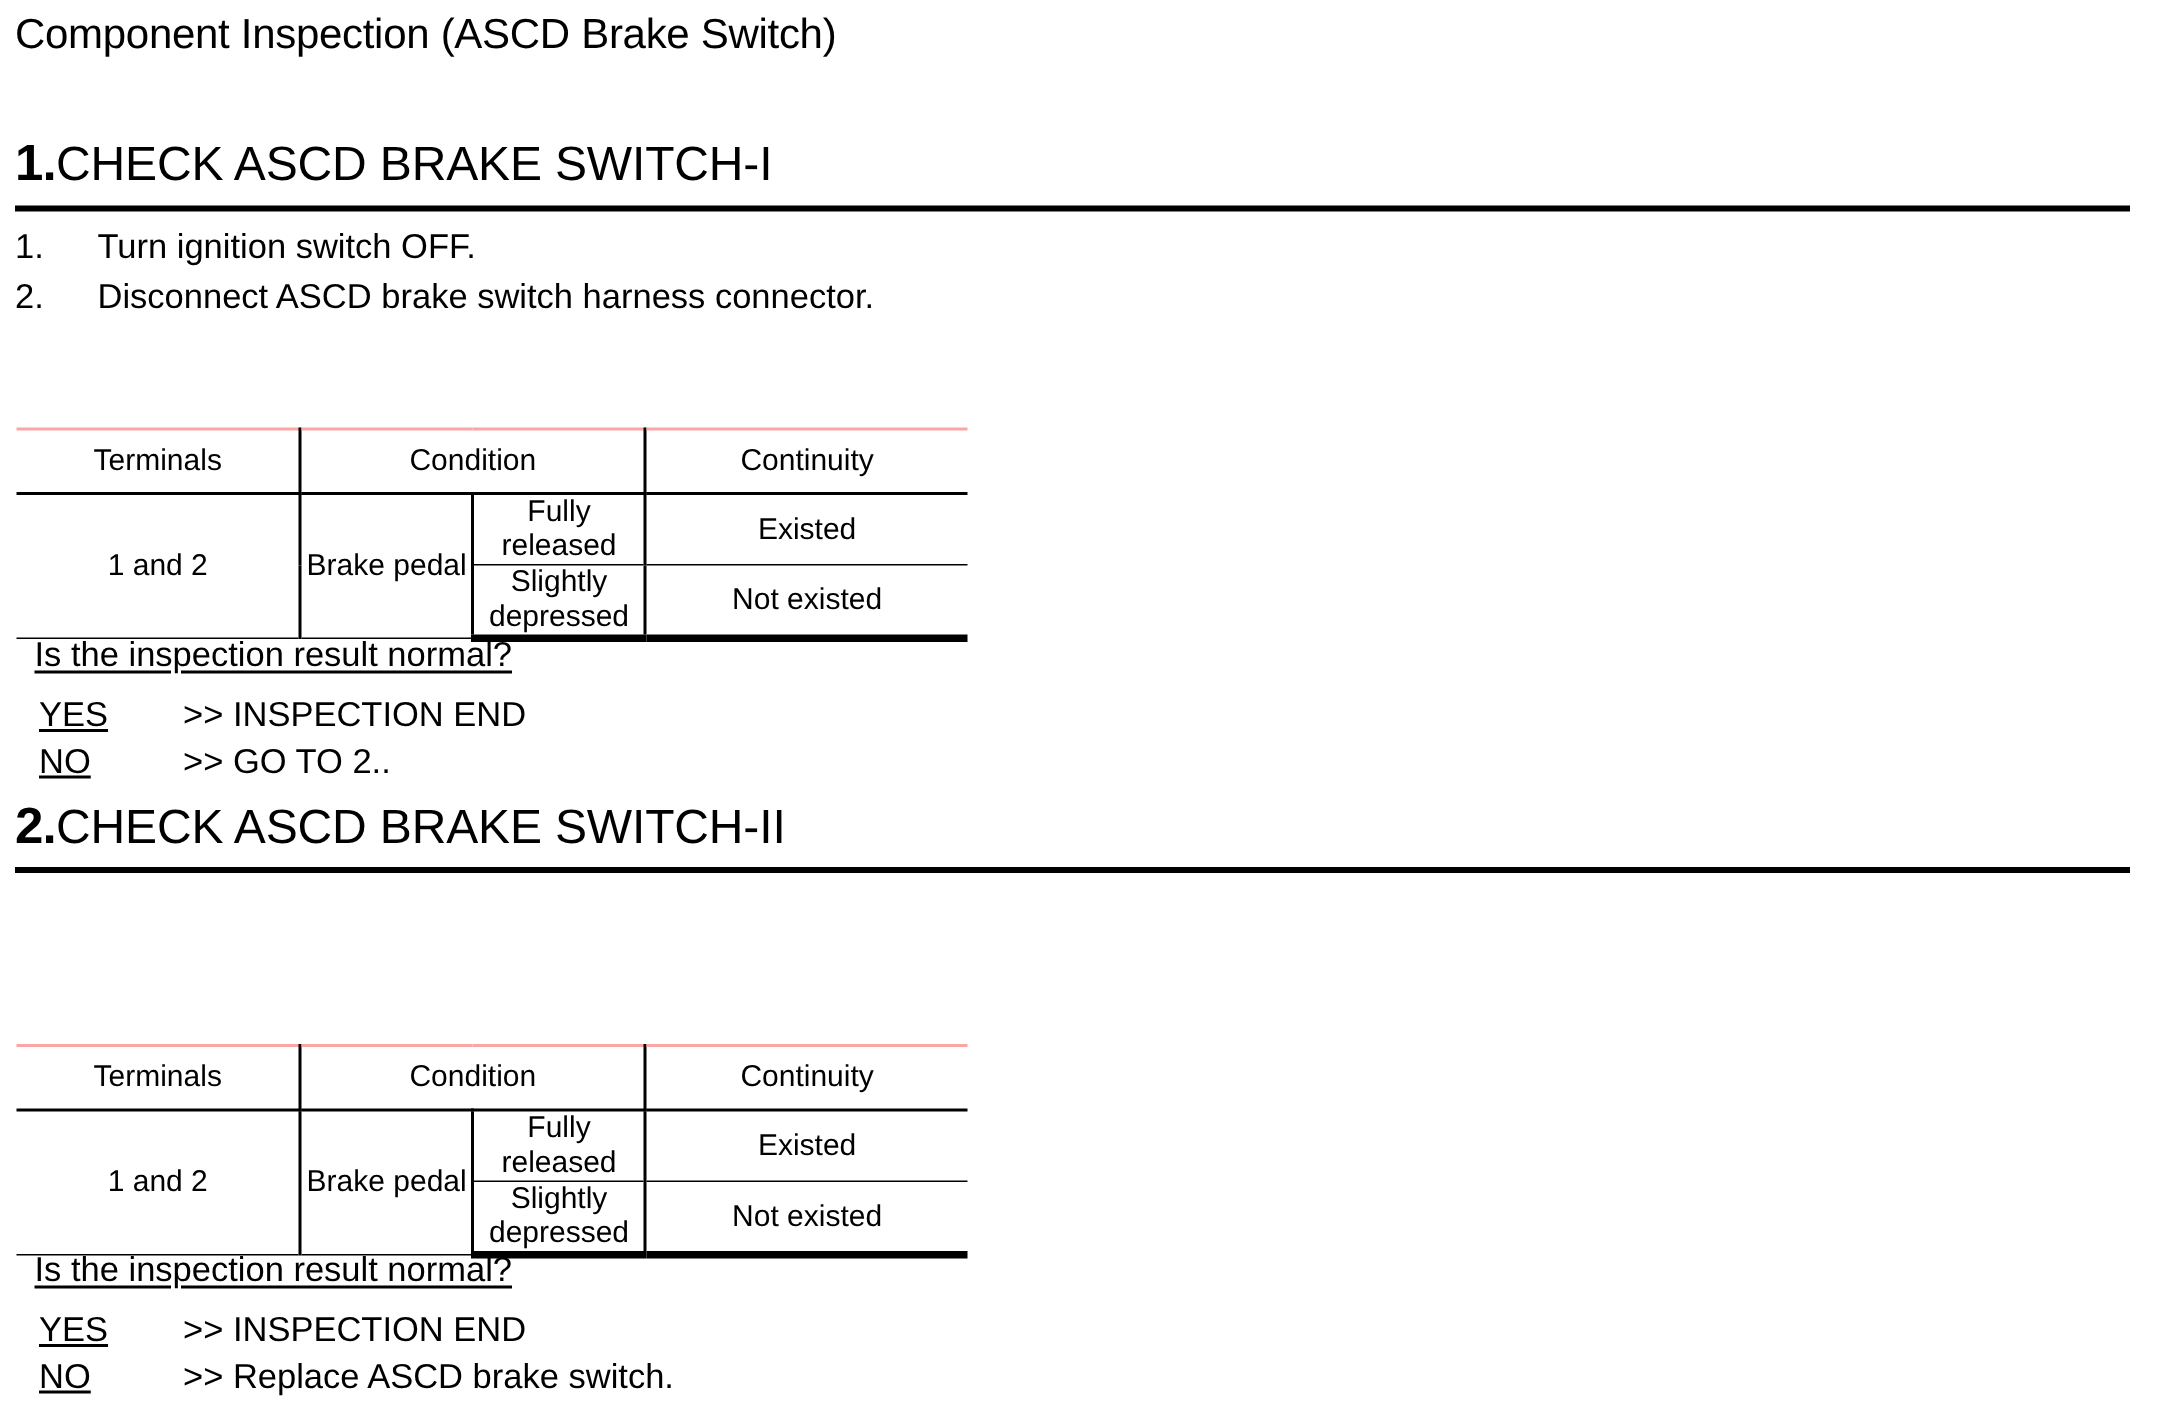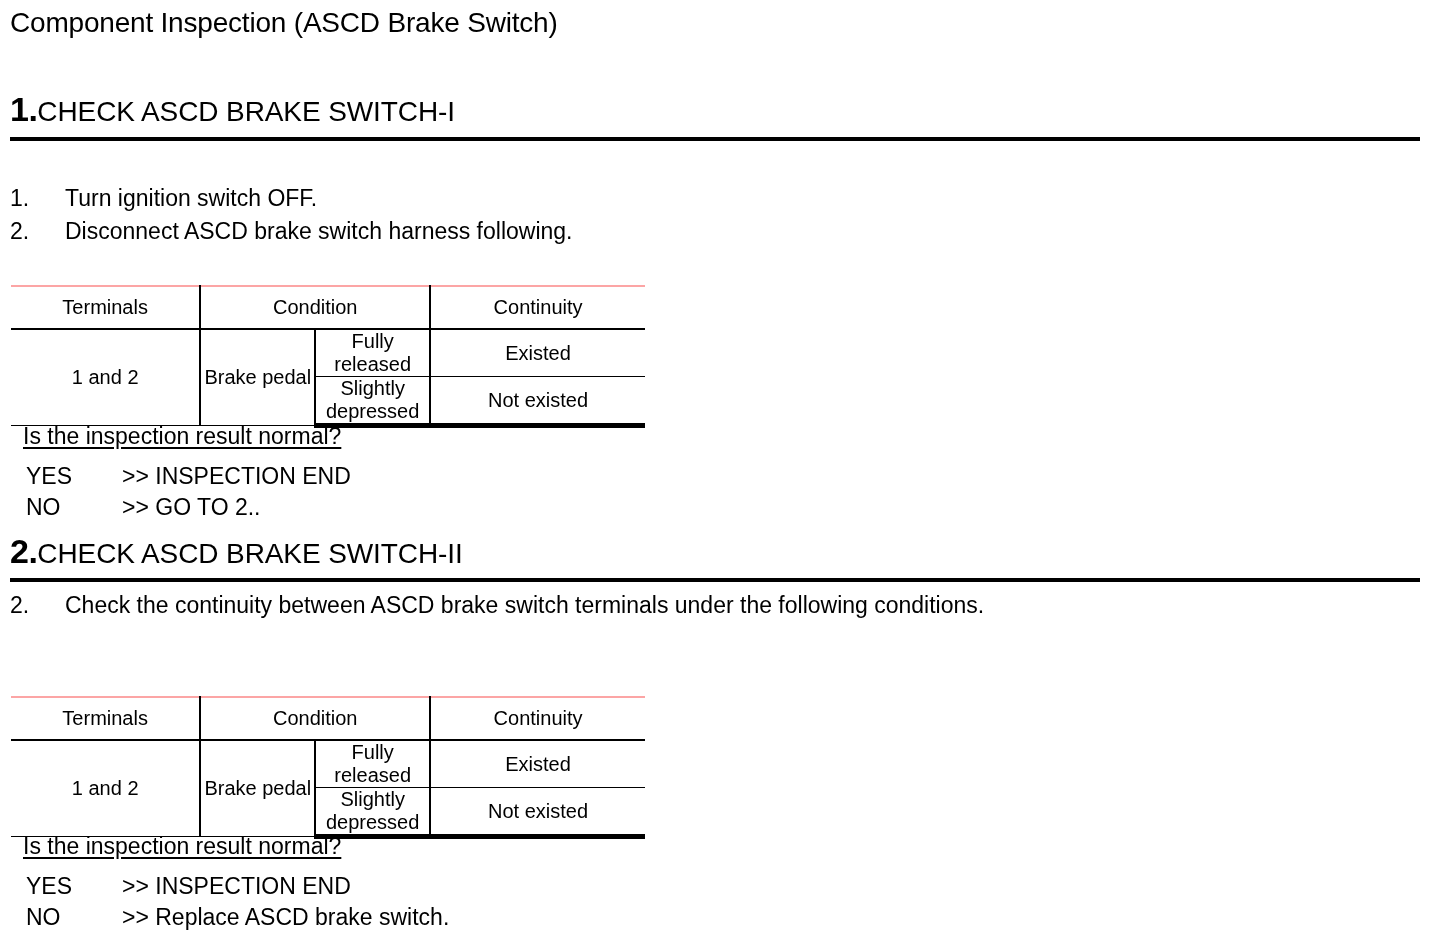--- a/index.html
+++ b/index.html
@@ -43,21 +43,21 @@
     white-space: nowrap;
     line-height: 1;
   }
   .step-num {
     font-size: 34px;
     font-weight: 700;
     vertical-align: baseline;
     letter-spacing: -0.5px;
   }
   .step-title {
-    font-size: 28px;
+    font-size: 32px;
     font-weight: 400;
     vertical-align: baseline;
     letter-spacing: -0.1px;
   }
 
   
   .hrule {
     position: absolute;
     left: 10px;
     width: 1410px;
@@ -144,45 +144,46 @@
   .answer-row {
     display: block;
     white-space: nowrap;
   }
   .answer-key {
     display: inline-block;
     width: 112px;
     padding-left: 16px;
     box-sizing: border-box;
     vertical-align: top;
+    text-decoration: underline;
   }
   .answer-val {
     display: inline-block;
     vertical-align: top;
   }
 </style>
 </head>
 <body>
 
 <div class="page">
 
   <div class="doc-title">Component Inspection (ASCD Brake Switch)</div>
 
   <div class="step-heading" style="top: 92px;">
     <span class="step-num">1.</span><span class="step-title">CHECK ASCD BRAKE SWITCH-I</span>
   </div>
 
   <div class="hrule" style="top: 137px;"></div>
 
-  <div class="proc-list" style="top: 148px; margin-top: 34px;">
+  <div class="proc-list" style="top: 148px;">
     <span class="proc-item">
       <span class="proc-marker">1.</span><span class="proc-text">Turn ignition switch OFF.</span>
     </span>
     <span class="proc-item">
-      <span class="proc-marker">2.</span><span class="proc-text">Disconnect ASCD brake switch harness following.</span>
+      <span class="proc-marker">2.</span><span class="proc-text">Disconnect ASCD brake switch harness connector.</span>
     </span>
   </div>
 
   <table class="cond-table" style="top: 285px;">
     <tbody>
       <tr class="head-row">
         <td class="c-term col-div" rowspan="1">Terminals</td>
         <td class="c-brake" colspan="2" style="border-right:2px solid #000;">Condition</td>
         <td class="c-cont">Continuity</td>
       </tr>
@@ -210,23 +211,20 @@
     </span>
   </div>
 
   <div class="step-heading" style="top: 534px;">
     <span class="step-num">2.</span><span class="step-title">CHECK ASCD BRAKE SWITCH-II</span>
   </div>
 
   <div class="hrule" style="top: 578px;"></div>
 
   <div class="proc-list" style="top: 589px;">
-    <span class="proc-item">
-      <span class="proc-marker">2.</span><span class="proc-text">Check the continuity between ASCD brake switch terminals under the following conditions.</span>
-    </span>
   </div>
 
   <table class="cond-table" style="top: 696px;">
     <tbody>
       <tr class="head-row">
         <td class="c-term col-div">Terminals</td>
         <td class="c-brake" colspan="2" style="border-right:2px solid #000;">Condition</td>
         <td class="c-cont">Continuity</td>
       </tr>
       <tr>

